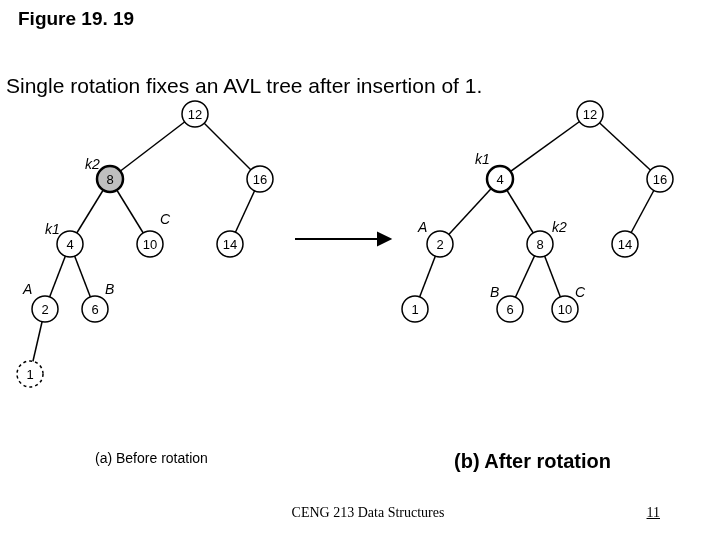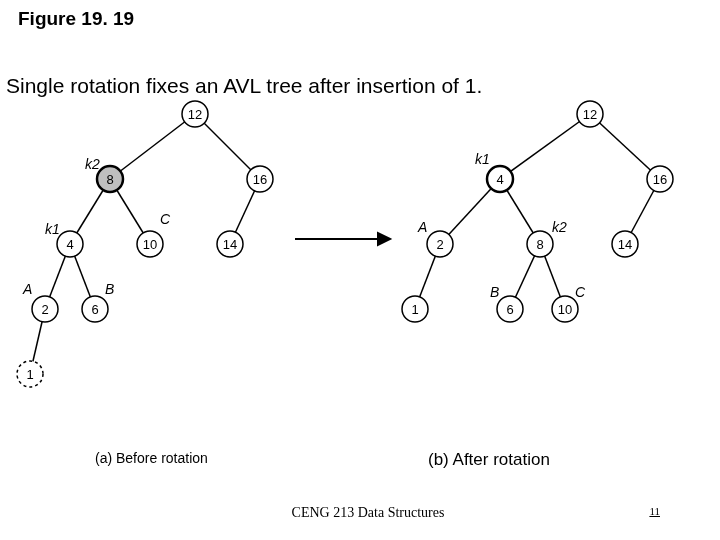--- a/index.html
+++ b/index.html
@@ -32,39 +32,40 @@
     top: 84px;
   }
   .caption-a {
     position: absolute;
     left: 95px;
     top: 450px;
     font-size: 14px;
   }
   .caption-b {
     position: absolute;
-    left: 428px;
+    left: 454px;
     top: 450px;
-    font-size: 17px;
+    font-size: 20px;
+    font-weight: bold;
   }
   .footer-center {
     position: absolute;
     left: 16px;
     right: 0;
     top: 505px;
     text-align: center;
     font-family: "Times New Roman", serif;
     font-size: 14px;
   }
   .footer-right {
     position: absolute;
     right: 60px;
     top: 505px;
     font-family: "Times New Roman", serif;
-    font-size: 11px;
+    font-size: 14px;
     text-decoration: underline;
   }
   svg text {
     font-family: Arial, Helvetica, sans-serif;
   }
 </style>
 </head>
 <body>
 
 <div class="title">Figure 19. 19</div>

